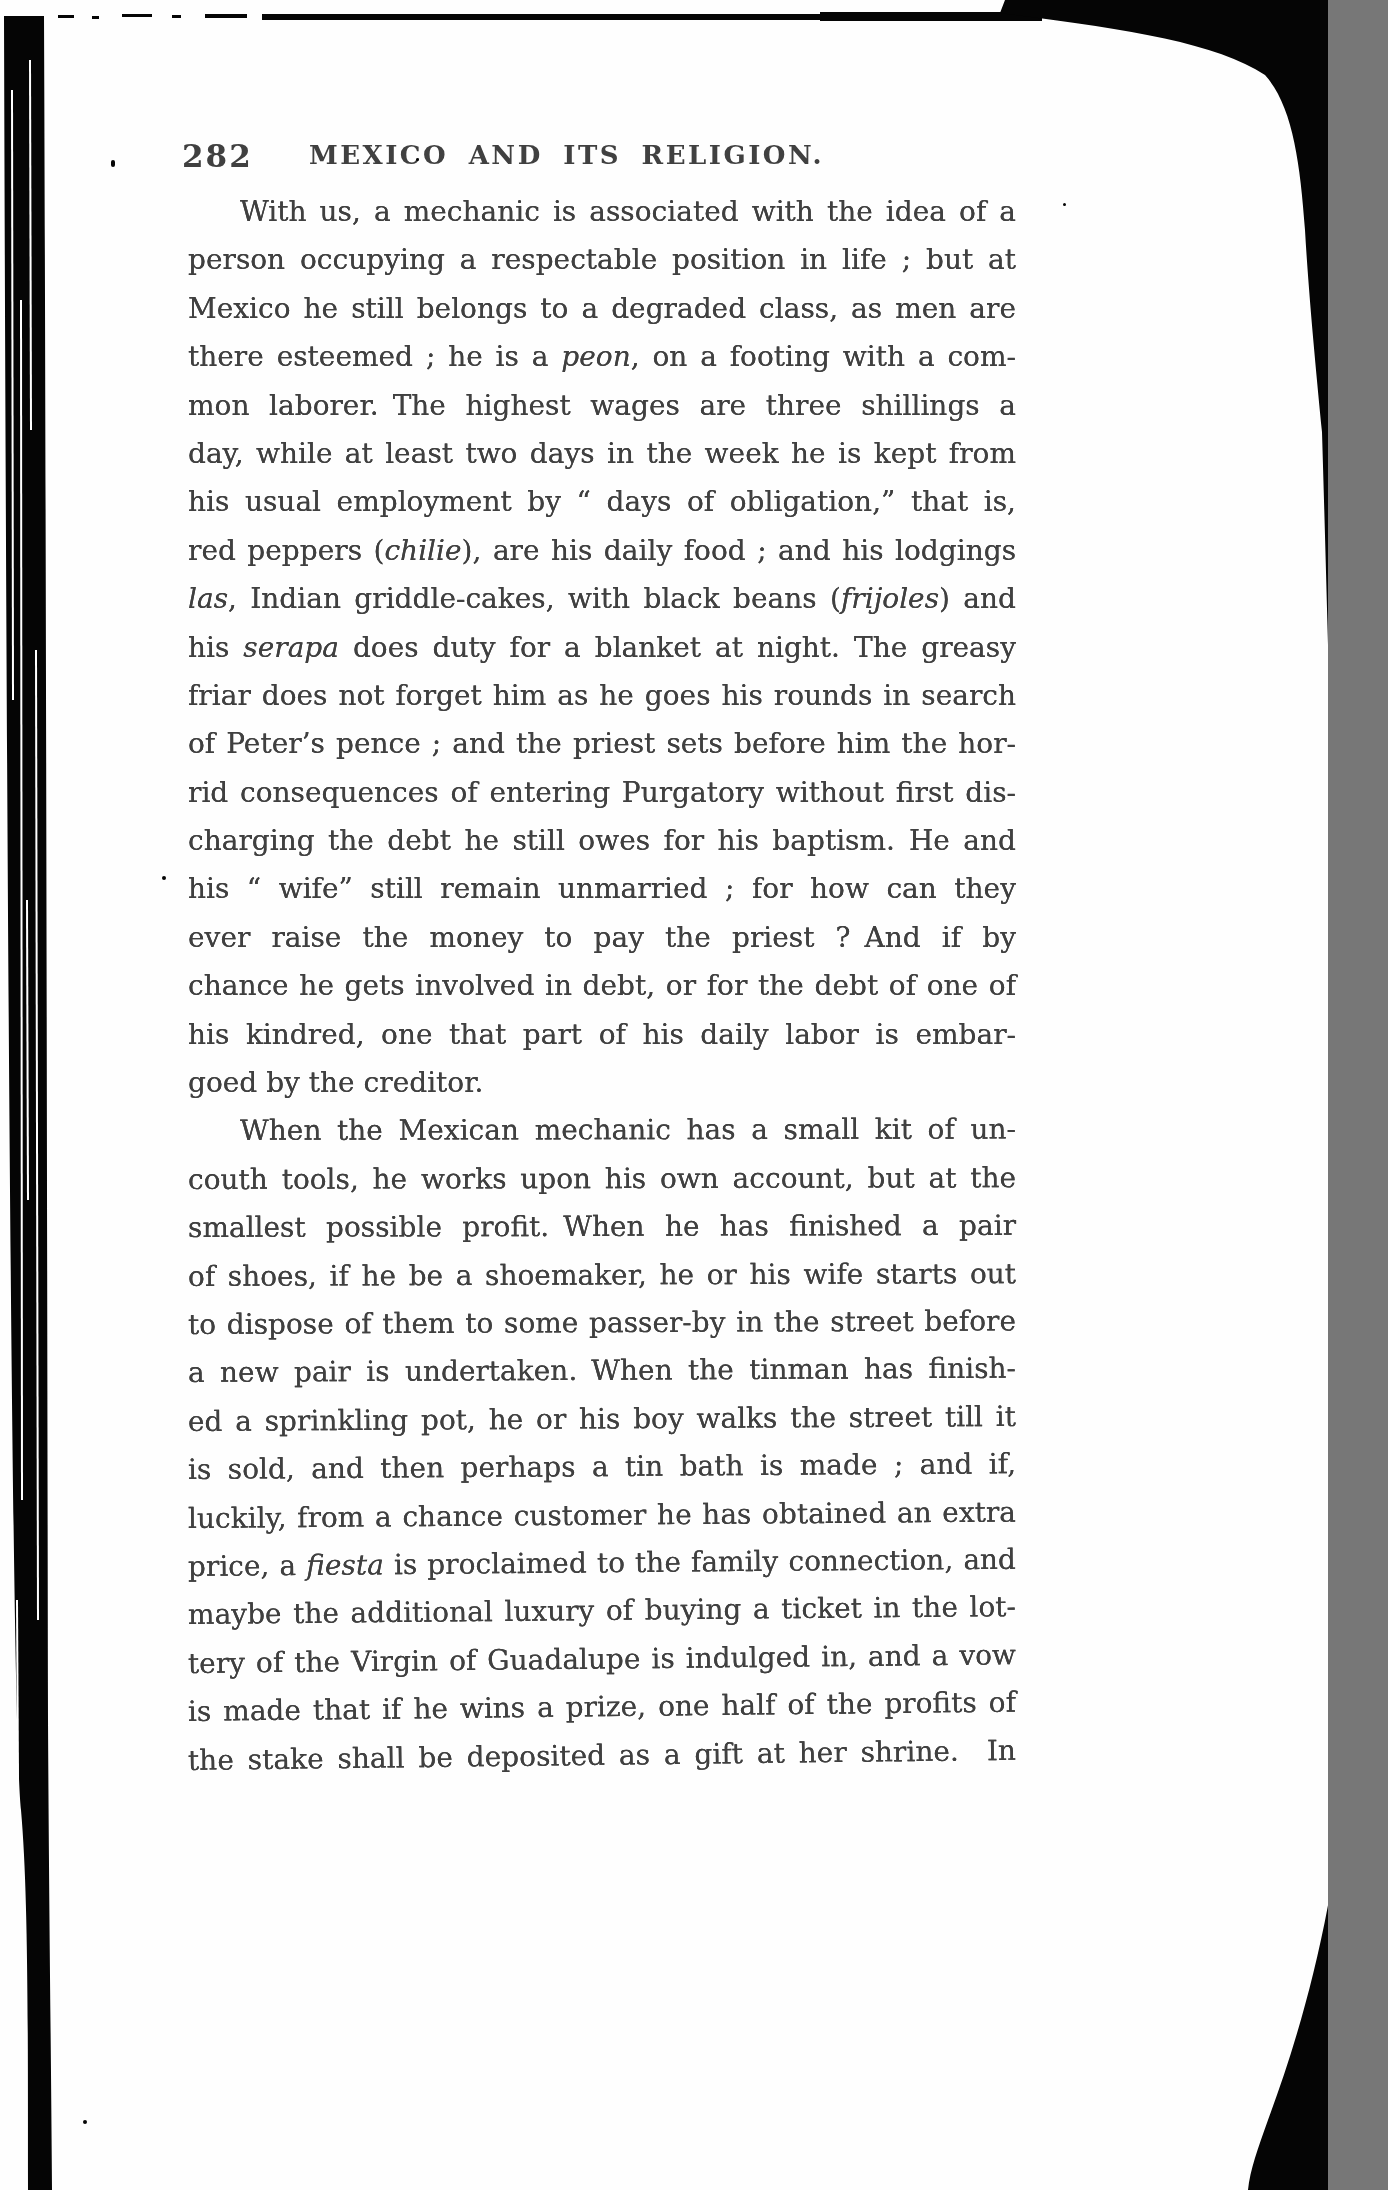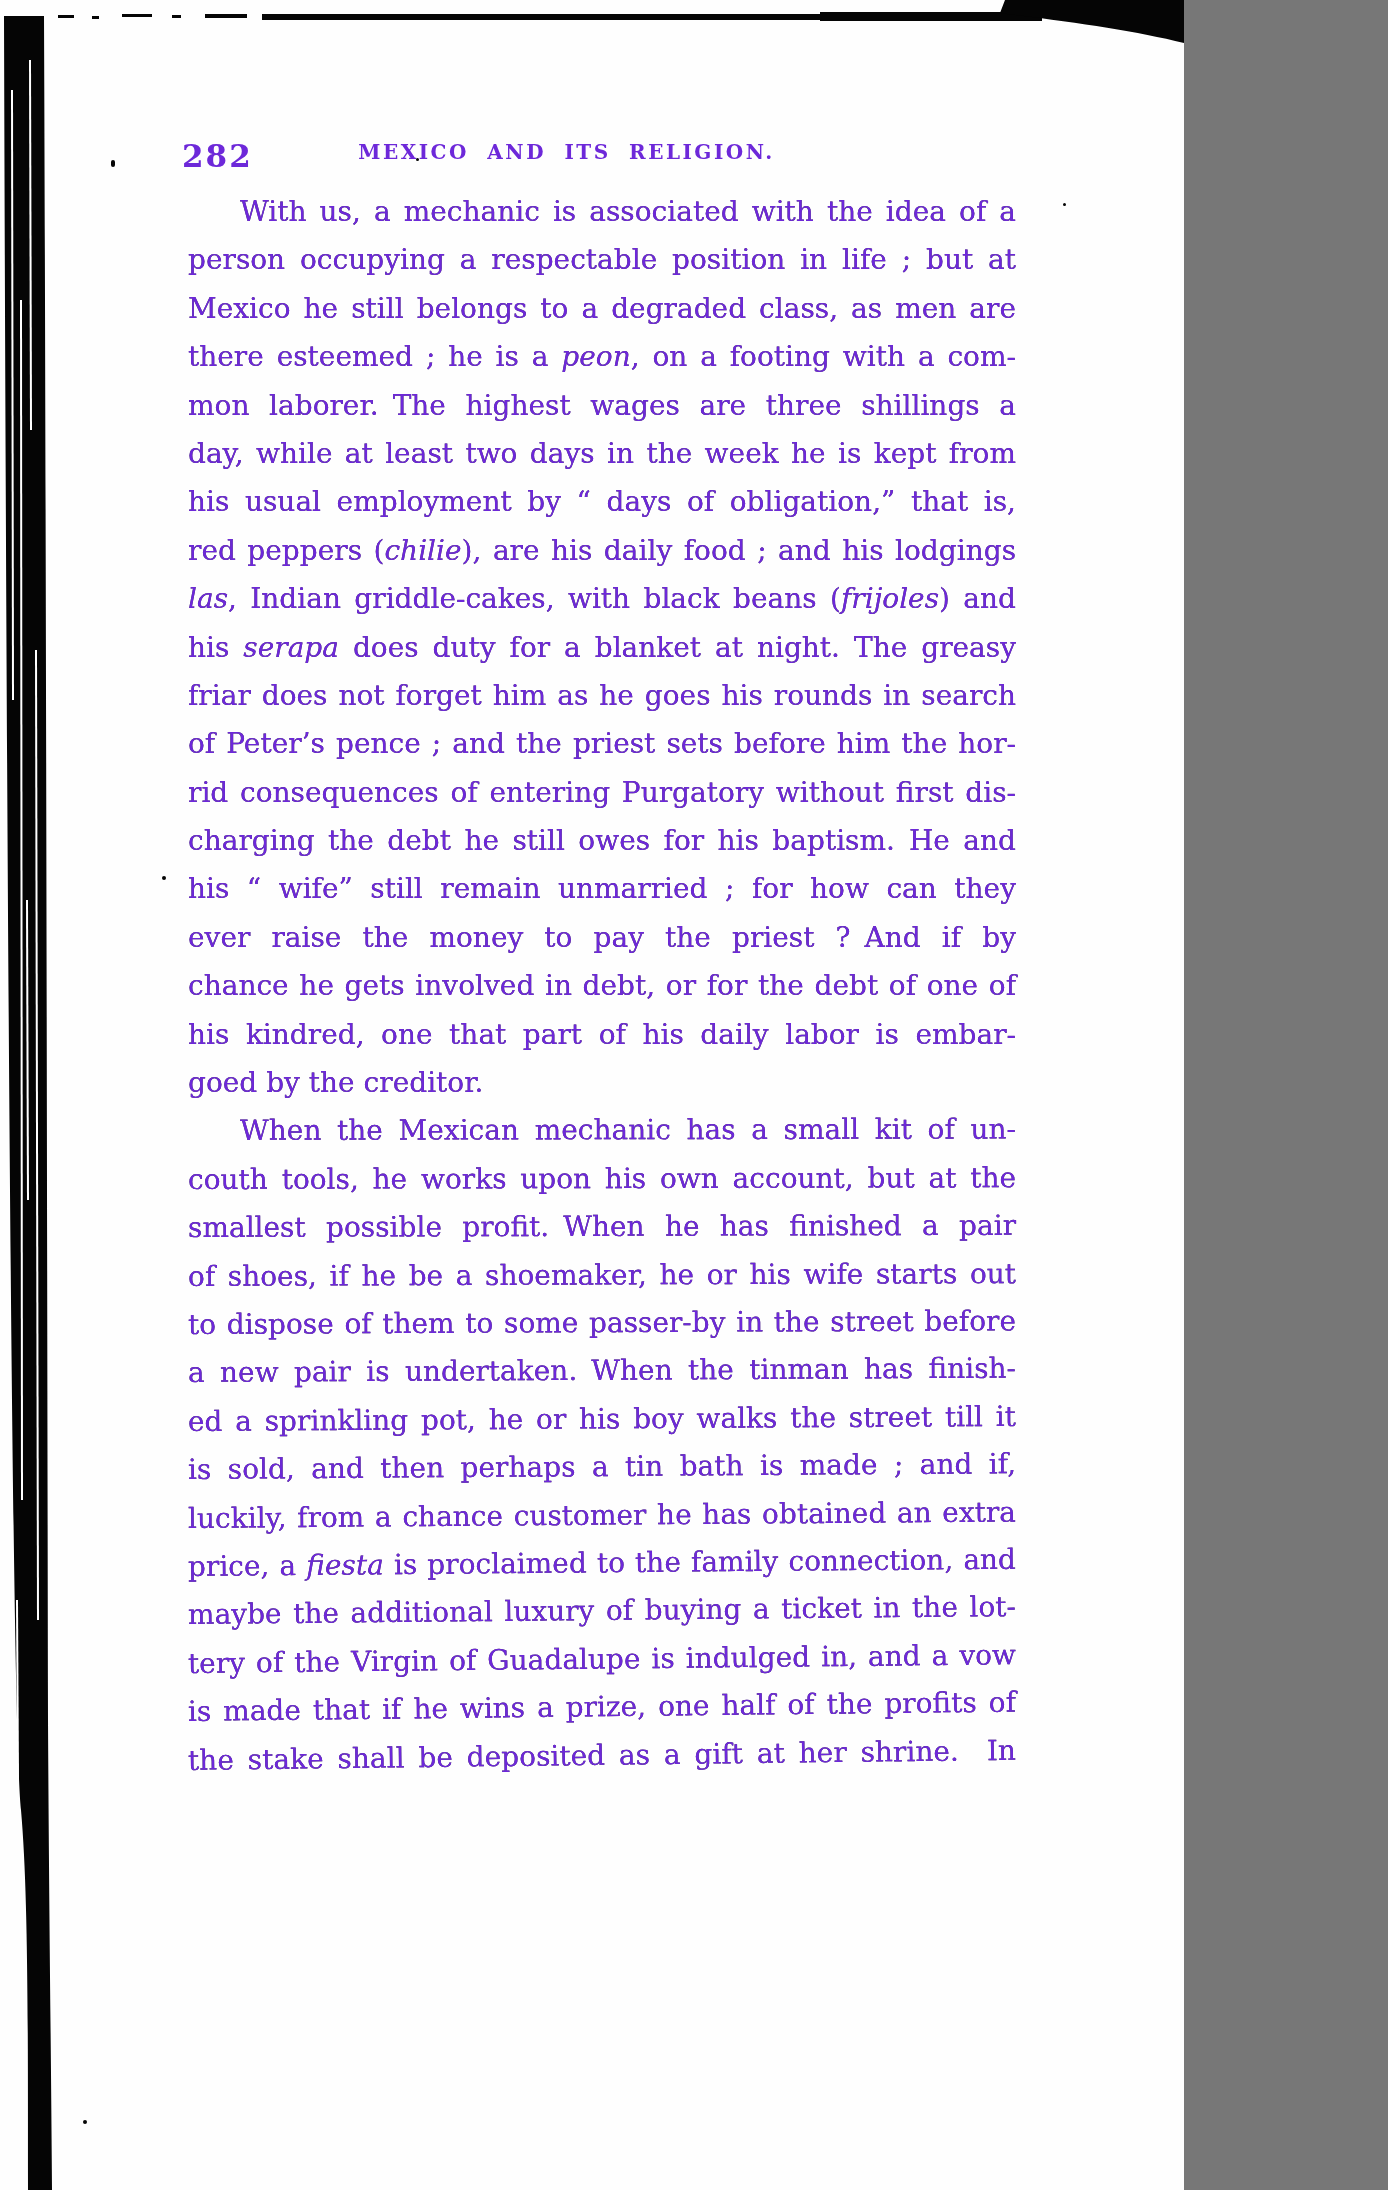--- a/index.html
+++ b/index.html
@@ -1,23 +1,23 @@
 <!DOCTYPE html>
 <html><head>
 <meta charset="utf-8">
 <style>
   html,body{margin:0;padding:0;background:#777;}
   .page{
-    position:relative;width:1184px;height:2190px;background:#fefefe;
-    overflow:hidden;font-family:"DejaVu Serif",serif;color:#6d28d9;
+    position:relative;width:1328px;height:2190px;background:#fefefe;
+    overflow:hidden;font-family:"DejaVu Serif",serif;color:#404040;
   }
   .edges{position:absolute;left:0;top:0;width:1388px;height:2190px;pointer-events:none;}
   .header{position:absolute;left:180px;top:134px;width:828px;height:44px;}
   .pagenum{position:absolute;left:2px;top:4px;font-size:31px;letter-spacing:2px;font-weight:bold;}
-  .title{display:block;text-align:center;font-size:20px;letter-spacing:2.5px;word-spacing:9px;padding-right:55px;padding-top:6px;font-weight:bold;}
+  .title{display:block;text-align:center;font-size:26px;letter-spacing:2.5px;word-spacing:9px;padding-right:55px;padding-top:6px;font-weight:bold;}
   .bodytext{
     position:absolute;left:188px;top:188px;width:828px;
     text-shadow:0 0 0.6px rgba(0,0,0,0.75);
   }
   .line{
     height:48.4px;line-height:48.4px;font-size:28px;
     text-align:justify;text-align-last:justify;
     transform-origin:0 50%;
   }
   .line.indent{padding-left:52px;}

